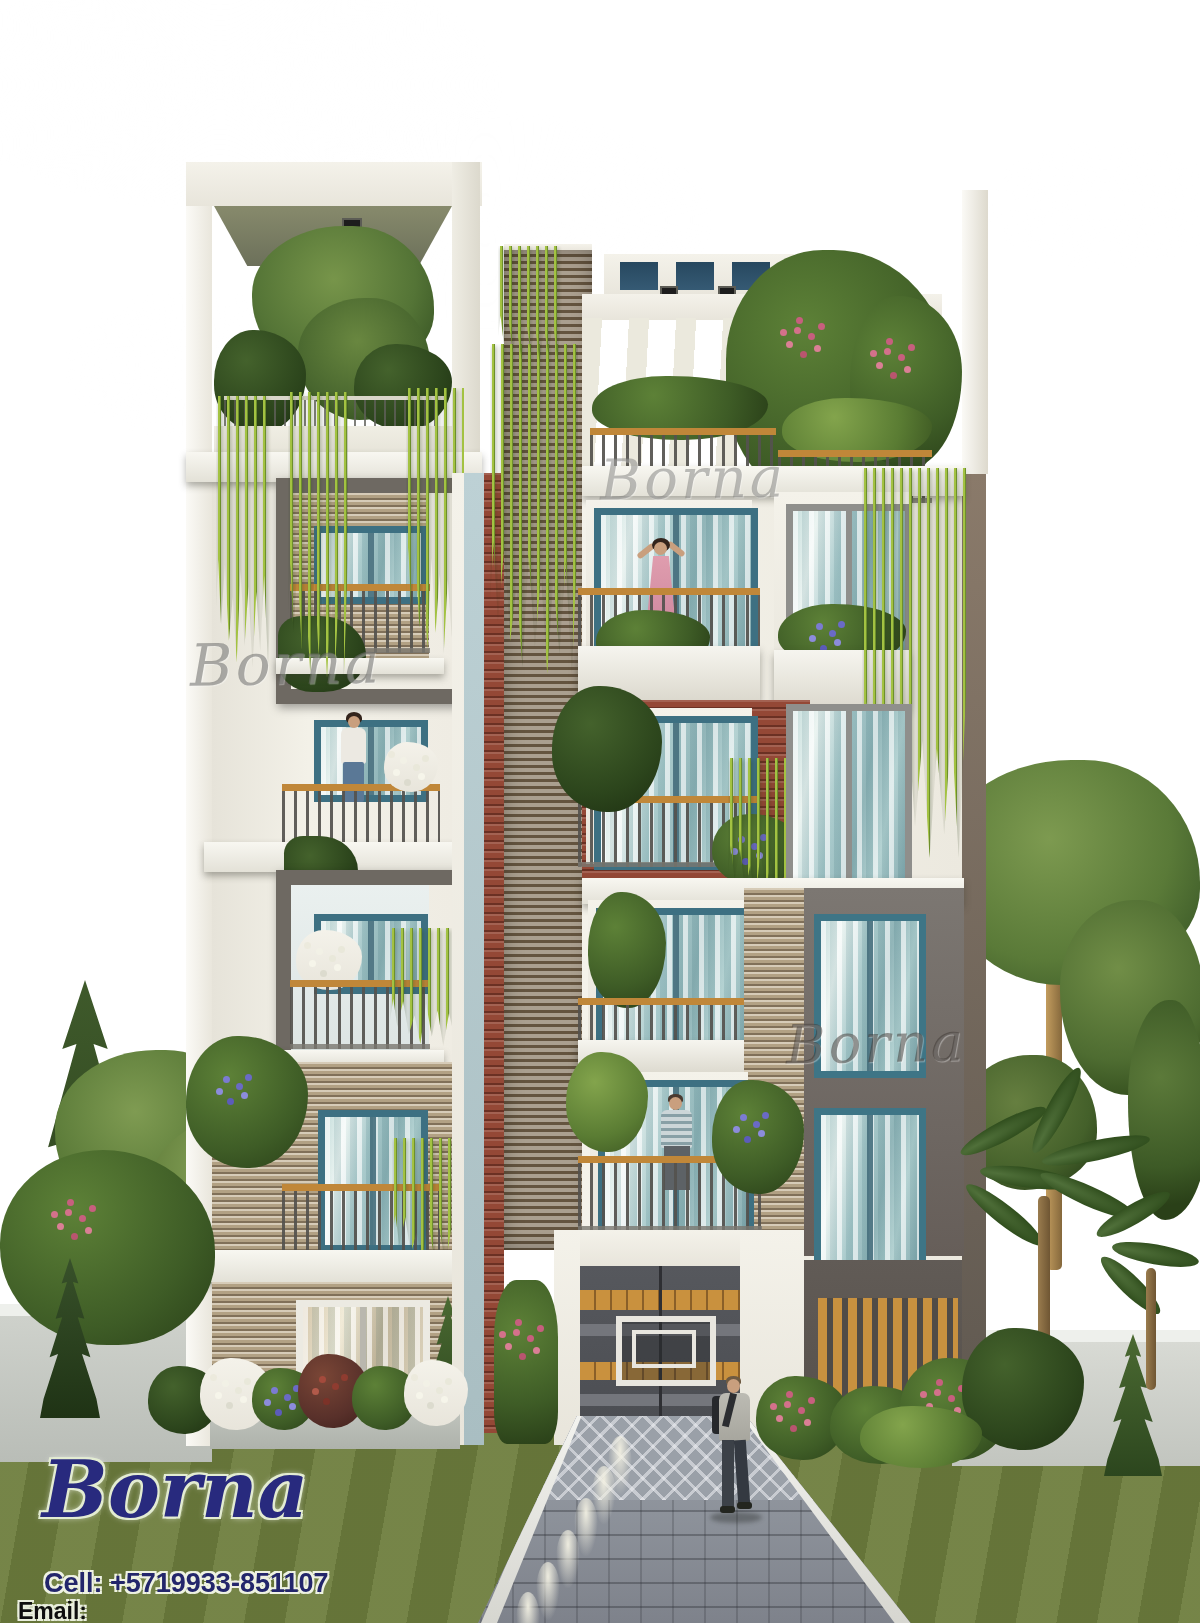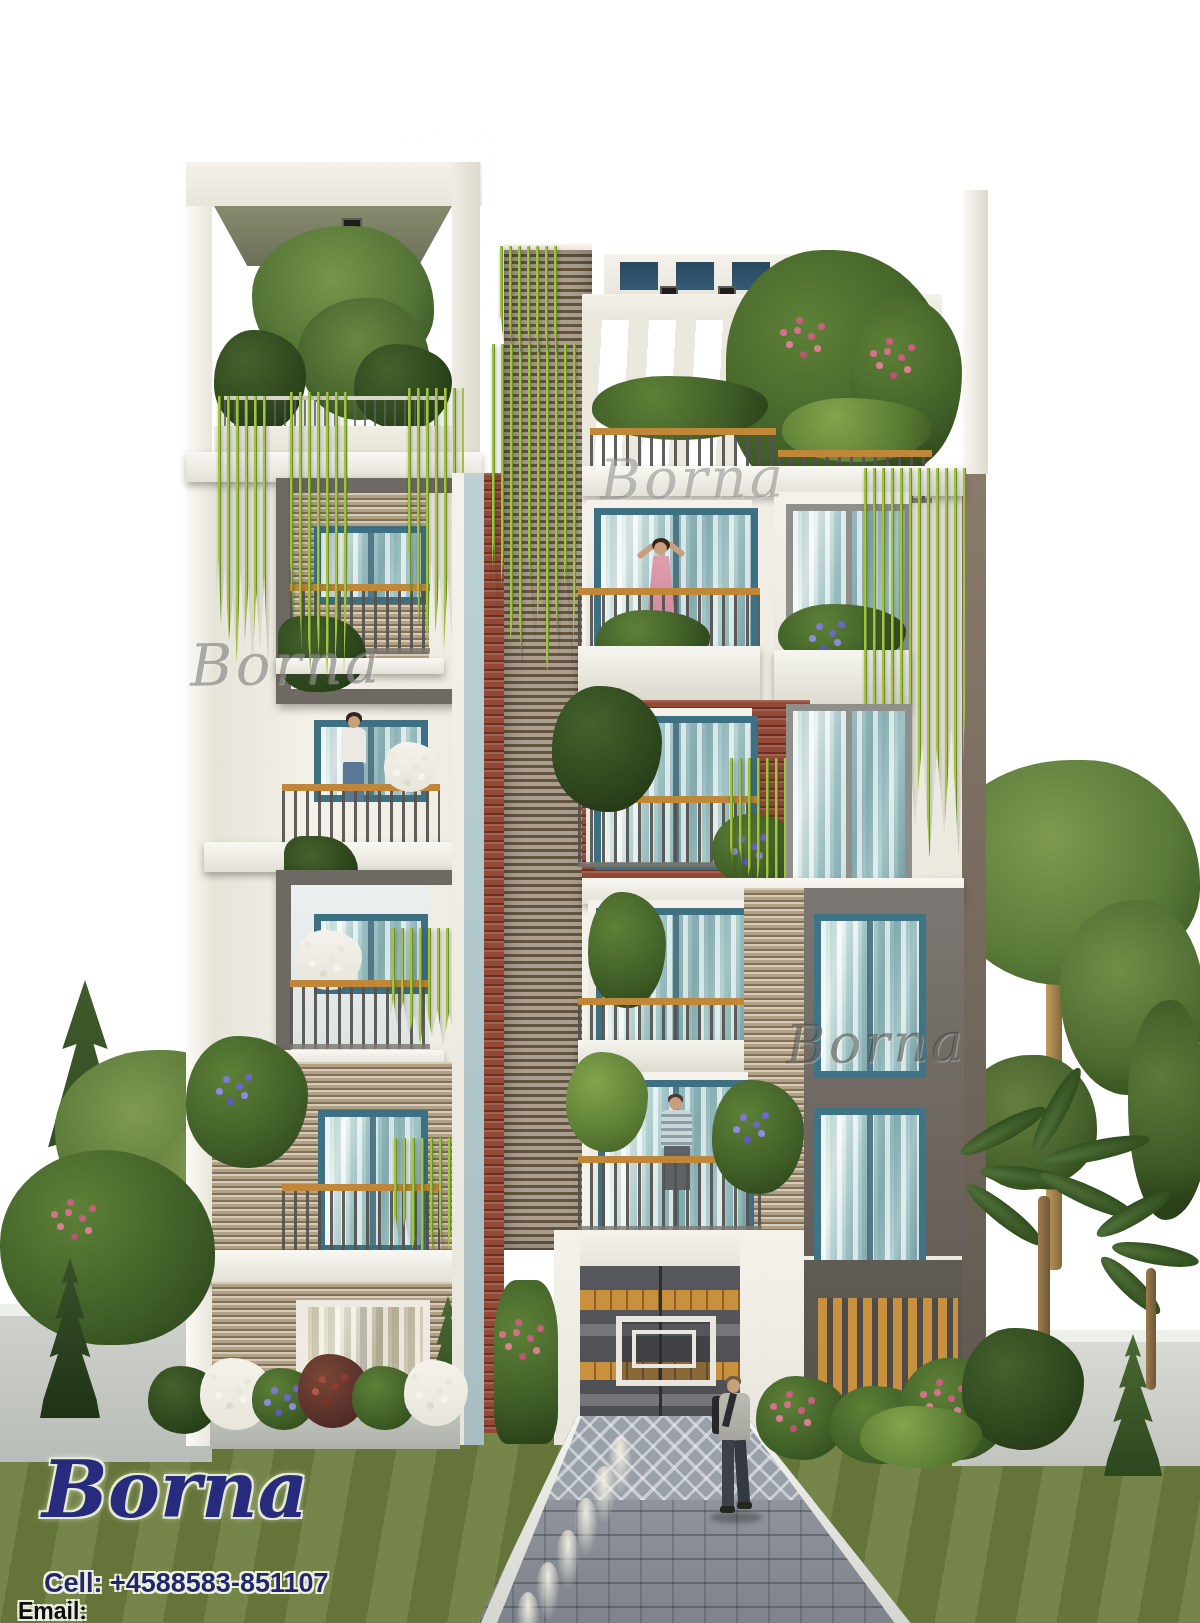--- a/index.html
+++ b/index.html
@@ -291,17 +291,17 @@
     <div class="abs" style="left:13px;top:17px;width:31px;height:48px;background:linear-gradient(#bcbbb3,#a7a69e);border-radius:7px 7px 3px 3px;"></div>
     <div class="abs" style="left:20px;top:17px;width:7px;height:34px;background:#2b2d31;transform:rotate(14deg);"></div>
     <div class="abs" style="left:16px;top:64px;width:12px;height:68px;background:#3c4148;"></div>
     <div class="abs" style="left:30px;top:64px;width:12px;height:64px;background:#343941;transform:rotate(-4deg);"></div>
     <div class="abs" style="left:14px;top:130px;width:15px;height:7px;background:#23251f;border-radius:3px;"></div>
     <div class="abs" style="left:31px;top:126px;width:15px;height:7px;background:#23251f;border-radius:3px;"></div>
   </div>
 
   <div class="abs" style="left:18px;top:1450px;width:340px;height:172px;">
     <div class="logo-name" style="left:24px;top:-6px;font-size:78px;">Borna</div>
-    <div class="logo-cell" style="left:26px;top:118px;font-size:27px;">Cell: +4588583-851107</div>
+    <div class="logo-cell" style="left:26px;top:118px;font-size:27px;">Cell: +5719933-851107</div>
     <div class="logo-email" style="left:0px;top:148px;font-size:23px;">Email: bornaengineering@gmail.com</div>
   </div>
 
 </div>
 
 </body></html>

